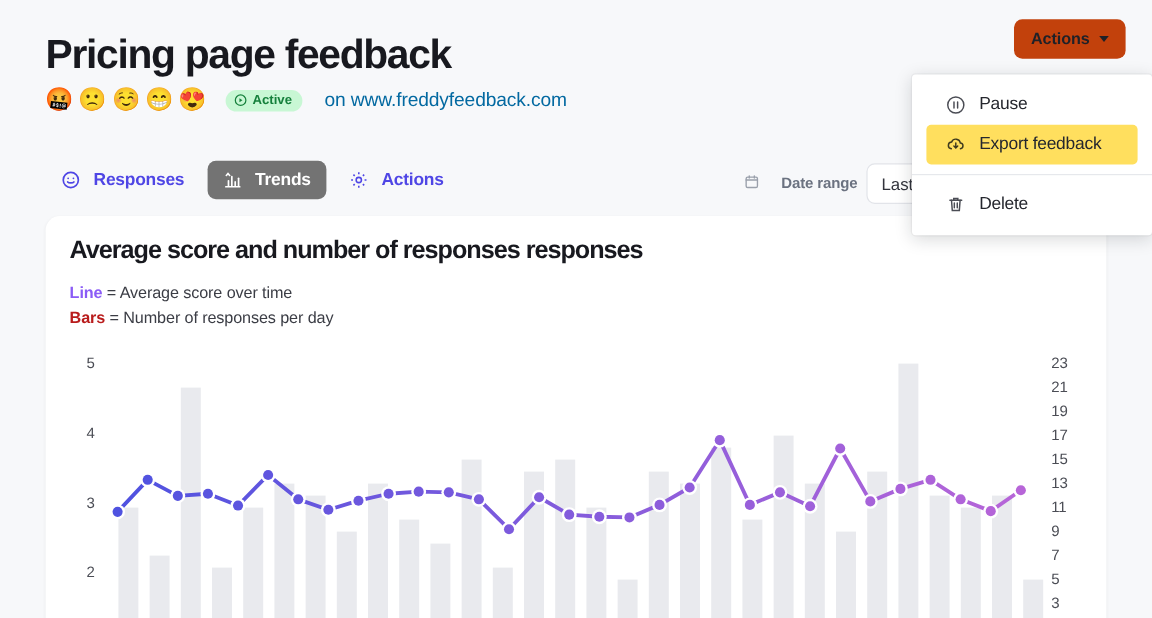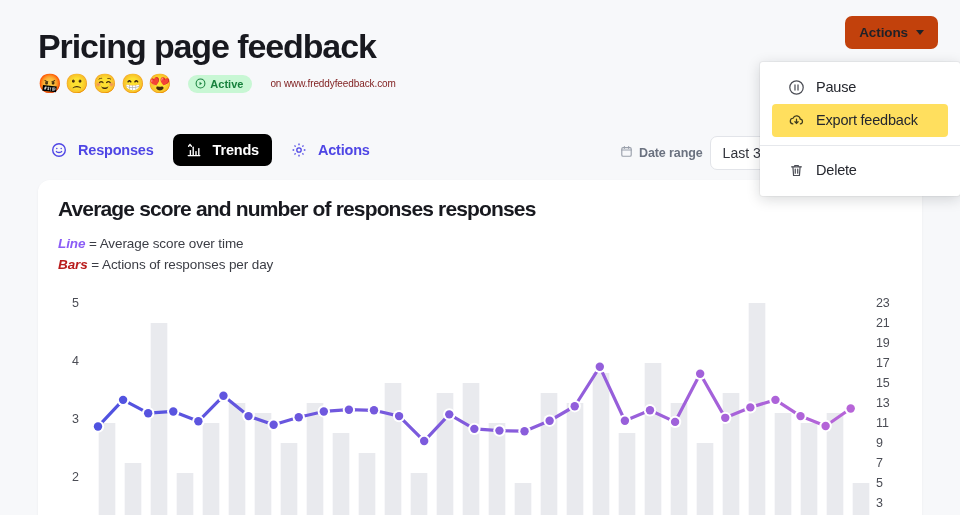--- a/index.html
+++ b/index.html
@@ -28,46 +28,46 @@
   .emoji-set { display: flex; align-items: center; gap: 4px; }
   .emoji { font-size: 19px; line-height: 1; }
   .badge {
     display: inline-flex; align-items: flex-start; gap: 4px;
     background: #c8f7d4; color: #16803c;
     border-radius: 11px; padding: 3px 9px 3px 7px;
     font-size: 11px; font-weight: 700; margin-left: 8px;
   }
   .badge svg { display: block; }
   .domain-text {
-    font-size: 10px; color: #7f1d1d; margin-left: 10px; letter-spacing: -0.1px;
+    font-size: 16px; color: #0369a1; margin-left: 10px; letter-spacing: -0.1px;
   }
 
   
   .tabs {
     position: absolute; left: 38px; top: 134px;
     display: flex; align-items: center; gap: 6px;
   }
   .tab {
     display: inline-flex; align-items: center; gap: 11px;
     padding: 8px 13px; border-radius: 7px;
     font-size: 14.5px; font-weight: 700; letter-spacing: -0.2px;
     color: #4f46e5; background: transparent; cursor: pointer;
     border: none; white-space: nowrap;
   }
-  .tab.active { background: #000000; color: #ffffff; }
+  .tab.active { background: #737373; color: #ffffff; }
   .tab svg { display: block; }
 
   
   .date-range {
     position: absolute; left: 620px; top: 136px;
     display: flex; align-items: center; gap: 7px;
   }
   .date-range-label {
     font-size: 12.5px; font-weight: 700; color: #6b7280; letter-spacing: -0.1px;
-    display: inline-flex; align-items: center; gap: 6px;
+    display: inline-flex; align-items: center; gap: 18px;
   }
   .date-select {
     background: #ffffff; border: 1px solid #e2e4e9; border-radius: 7px;
     padding: 7px 12px; font-size: 14px; color: #32343c;
     min-width: 116px; height: 34px; display: flex; align-items: center;
     white-space: nowrap; overflow: hidden;
   }
 
   
   .actions-btn {
@@ -100,21 +100,21 @@
     background: #ffffff; border-radius: 12px 12px 0 0;
     box-shadow: 0 1px 3px rgba(16,18,24,.05);
     overflow: hidden;
   }
   .chart-title {
     position: absolute; left: 20px; top: 17px;
     font-size: 21px; font-weight: 700; letter-spacing: -0.85px; color: #18191f;
   }
   .legend { position: absolute; left: 20px; top: 56px; }
   .legend-row { font-size: 13.5px; color: #3b3d45; margin-bottom: 6px; letter-spacing: -0.1px; }
-  .legend-key { font-weight: 700; font-style: italic; }
+  .legend-key { font-weight: 700; }
   .key-line { color: #8b5cf6; }
   .key-bars { color: #b91c1c; }
 
   .plot { position: absolute; left: 0; top: 0; width: 884px; height: 360px; }
   .axis-label {
     position: absolute; font-size: 12.5px; color: #4b4d55;
     transform: translateY(-50%); letter-spacing: -0.1px;
   }
   .axis-left { left: 34px; text-align: right; }
   .axis-right { left: 838px; }
@@ -240,21 +240,21 @@
   <div class="card">
     <div class="chart-title">Average score and number of responses responses</div>
 
     <div class="legend">
       <div class="legend-row">
         <span class="legend-key key-line">Line</span>
         <span>= Average score over time</span>
       </div>
       <div class="legend-row">
         <span class="legend-key key-bars">Bars</span>
-        <span>= Actions of responses per day</span>
+        <span>= Number of responses per day</span>
       </div>
     </div>
 
     <div class="plot" id="plot">
       <svg id="chart-svg" width="884" height="360">
           <rect x="60.68" y="243.00" width="16.64" height="95.00" fill="#e9eaee"></rect>
           <rect x="86.68" y="283.00" width="16.64" height="55.00" fill="#e9eaee"></rect>
           <rect x="112.68" y="143.00" width="16.64" height="195.00" fill="#e9eaee"></rect>
           <rect x="138.68" y="293.00" width="16.64" height="45.00" fill="#e9eaee"></rect>
           <rect x="164.68" y="243.00" width="16.64" height="95.00" fill="#e9eaee"></rect>

